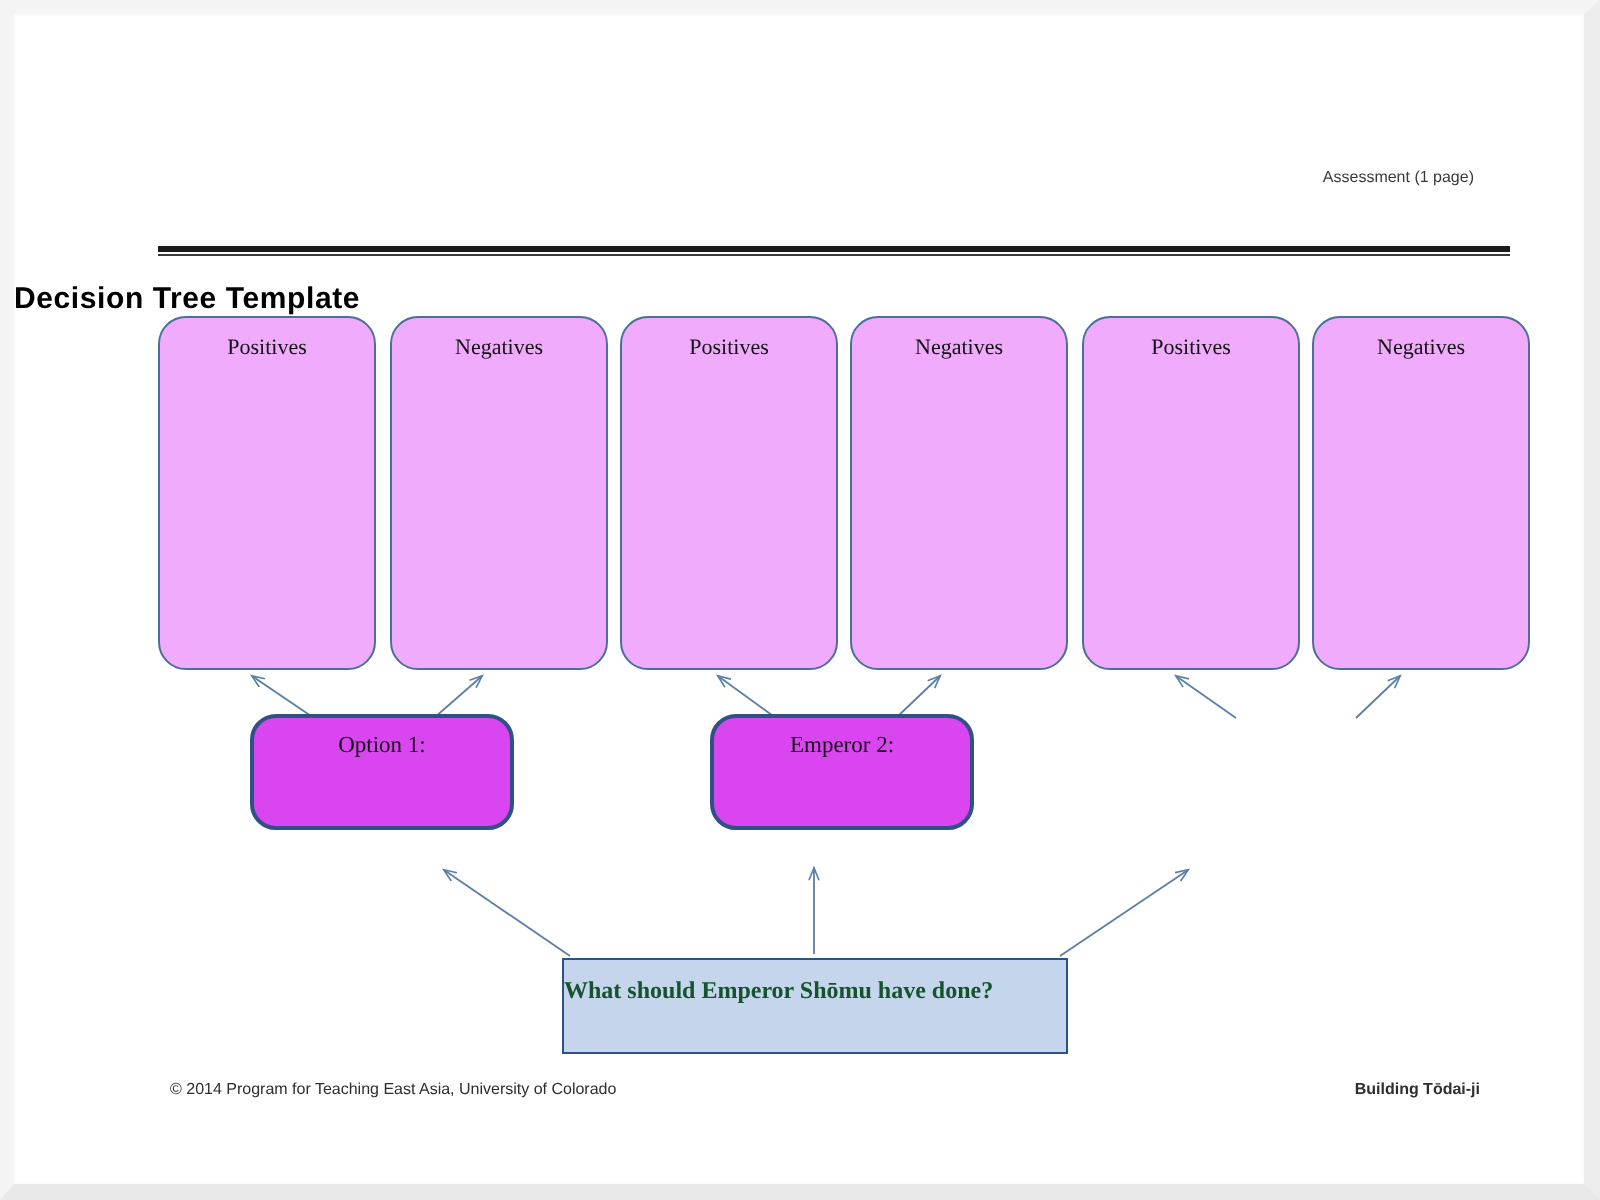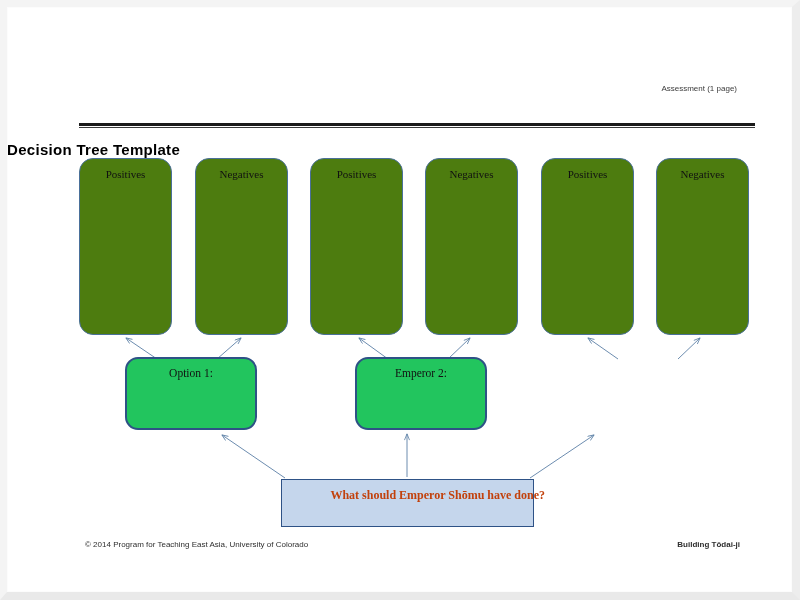--- a/index.html
+++ b/index.html
@@ -92,48 +92,48 @@
     left: 0; top: 4px;
     width: 100%;
     height: 1px;
     background: #3a3a3a;
   }
 
   
   .pn-box {
     position: absolute;
     top: 151px;
-    width: 93px;
+    width: 109px;
     height: 177px;
     box-sizing: border-box;
     border: 1.4px solid #4a7099;
     border-radius: 14px;
-    background: #4d7c0f;
+    background: #f0abfc;
   }
   .pn-label {
     position: absolute;
     left: 0;
     top: 9px;
     width: 100%;
     text-align: center;
     font-family: "Liberation Serif", serif;
     font-size: 11px;
     color: #111111;
   }
 
   
   .option-box {
     position: absolute;
     top: 350px;
     width: 132px;
-    height: 73px;
+    height: 58px;
     box-sizing: border-box;
     border: 2px solid #2e5286;
     border-radius: 13px;
-    background: #22c55e;
+    background: #d946ef;
   }
   .option-label {
     position: absolute;
     left: 0;
     top: 8px;
     width: 100%;
     text-align: center;
     font-family: "Liberation Serif", serif;
     font-size: 11.5px;
     color: #111111;
@@ -145,28 +145,28 @@
     left: 274px;
     top: 472px;
     width: 253px;
     height: 48px;
     box-sizing: border-box;
     border: 1.8px solid #2e5286;
     background: #c5d6ec;
   }
   .question-label {
     position: absolute;
-    left: 12px;
+    left: 0;
     top: 8px;
     width: 100%;
-    text-align: right;
+    text-align: left;
     font-family: "Liberation Serif", serif;
     font-size: 12px;
     font-weight: bold;
-    color: #c2410c;
+    color: #14532d;
   }
 
   
   #connectors {
     position: absolute;
     left: 0; top: 0;
     width: 785px;
     height: 585px;
     pointer-events: none;
   }

